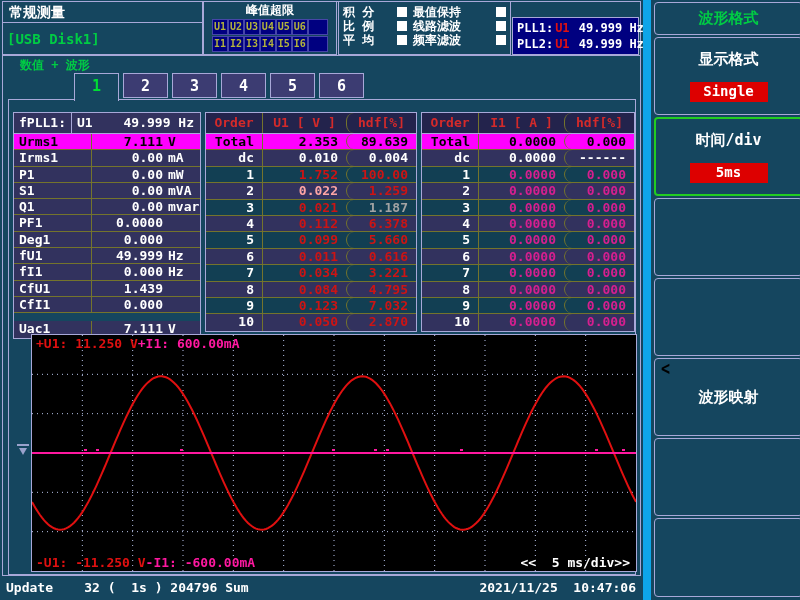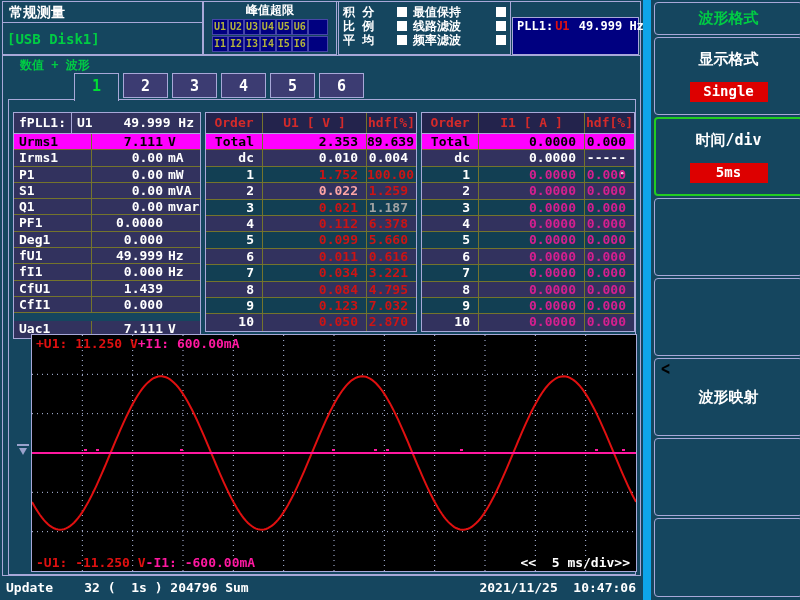--- a/index.html
+++ b/index.html
@@ -26,21 +26,21 @@
   .peak-cell.empty{flex:1.3;}
   #toggle-panel{left:338px;top:1px;width:173px;height:54px;border:1px solid var(--lav);
                 display:flex;padding:2px 4px;}
   .tgl-col{display:flex;flex-direction:column;justify-content:flex-start;padding:1px 0;}
   .tgl-col.c1{width:64px;margin-right:6px;}
   .tgl-col.c2{flex:1;}
   .toggle-row{display:flex;align-items:center;justify-content:space-between;height:14px;}
   .toggle-label{font-size:12px;letter-spacing:0;}
   .toggle-box{width:10px;height:10px;background:#fff;display:inline-block;}
   #pll-panel{left:512px;top:17px;width:127px;height:38px;border:1px solid var(--lav);
-             background:#000080;display:flex;flex-direction:row;padding-left:4px;}
+             background:#000080;display:flex;flex-direction:column;justify-content:center;padding-left:4px;}
   .pll-row{display:flex;font-size:12px;height:16px;line-height:16px;white-space:pre;}
   .pll-src{color:#e01010;margin:0 2px;}
   
   #view-label{left:20px;top:57px;font-size:12px;color:#00cc44;white-space:pre;}
   #tabs{left:74px;top:73px;display:flex;gap:4px;z-index:3;}
   .tab{width:45px;height:25px;background:#3c3c72;border:1px solid var(--lav);
        color:#fff;font-size:15px;text-align:center;line-height:24px;cursor:pointer;}
   .tab.active{background:var(--bg);color:#00dd33;height:28px;border-bottom:none;}
   
   #content-frame{left:8px;top:99px;width:628px;height:476px;border:1px solid var(--lav);}
@@ -61,21 +61,21 @@
   .mrow.hl{background:var(--mag);color:#000;}
   
   .ht{position:absolute;top:12px;border:1px solid var(--lav);}
   #htable-u{left:196px;width:212px;}
   #htable-i{left:412px;width:214px;}
   .ht-head{display:flex;height:21px;background:var(--hdrbg);border-bottom:1px solid var(--lav);
            color:#d42a2a;font-size:13px;line-height:19px;}
   .ht-head span{text-align:center;}
   .hc0{width:56px;}
   .hc1{flex:1;border-left:1px solid var(--olive);}
-  .hc2{width:50px;border-left:1px solid var(--olive);}
+  .hc2{width:70px;border-left:1px solid var(--olive);border-radius:8px;}
   .hrow{display:flex;height:16.4px;font-size:13px;line-height:15px;border-bottom:1px solid var(--olive);}
   .hrow:last-child{border-bottom:none;}
   .hrow .hc0{text-align:right;padding-right:8px;}
   .hrow .hc1,.hrow .hc2{text-align:right;padding-right:8px;}
   .hrow.total{background:var(--mag);color:#000;}
   .hrow.total .hval{color:#000 !important;}
   .hrow.dc{background:var(--navy);}
   .hrow.dc .hval{color:#fff !important;}
   .hrow.ra{background:var(--tealrow);}
   .hrow.rb{background:var(--navy);}

